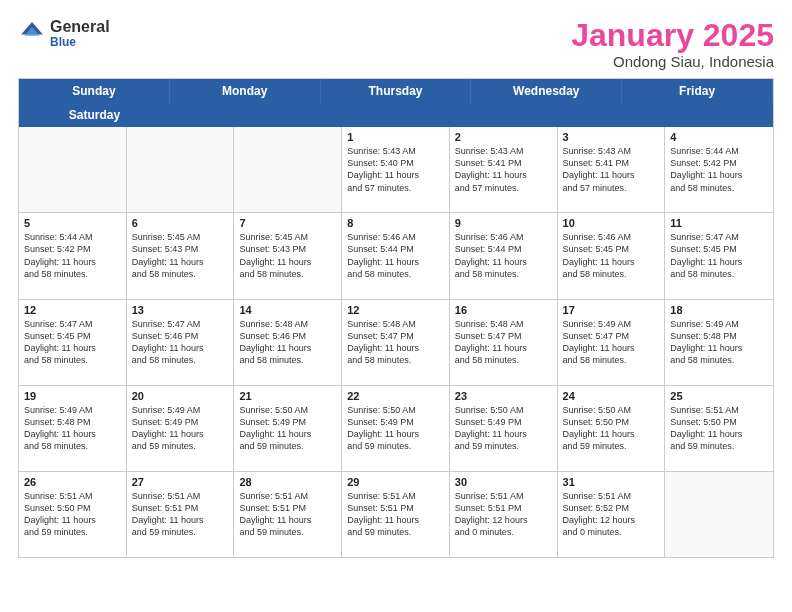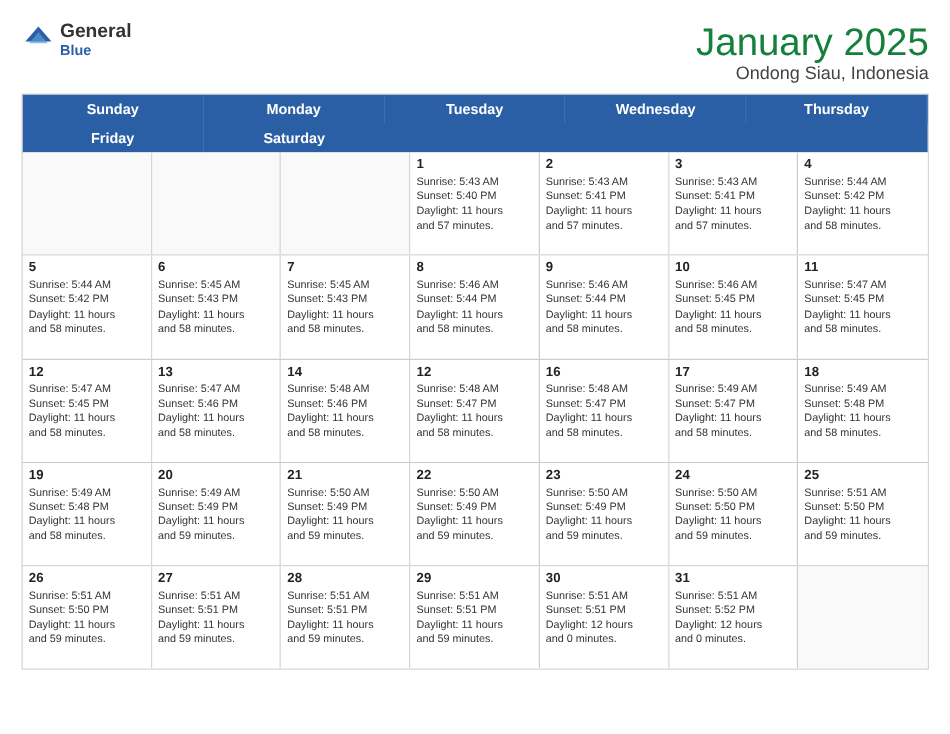--- a/index.html
+++ b/index.html
@@ -45,22 +45,22 @@
     }
     .logo-icon {
       width: 28px;
       height: 28px;
     }
     .title-block {
       text-align: right;
     }
     .cal-title {
       font-size: 32px;
-      font-weight: normal;
-      color: #15803d;
+      font-weight: bold;
+      color: #ec4899;
       line-height: 1.1;
     }
     .cal-subtitle {
       font-size: 15px;
       color: #444;
     }
     .calendar {
       flex: 1;
       display: flex;
       flex-direction: column;
@@ -135,23 +135,22 @@
     <div class="title-block">
       <div class="cal-title">January 2025</div>
       <div class="cal-subtitle">Ondong Siau, Indonesia</div>
     </div>
   </div>
 
   <div class="calendar">
     <div class="cal-header-row">
     <div class="cal-header-cell">Sunday</div>
         <div class="cal-header-cell">Monday</div>
-        <div class="cal-header-cell">Tuesday</div>
+        <div class="cal-header-cell">Thursday</div>
         <div class="cal-header-cell">Wednesday</div>
-        <div class="cal-header-cell">Thursday</div>
         <div class="cal-header-cell">Friday</div>
         <div class="cal-header-cell">Saturday</div>
       </div>
     <div class="cal-body">
     <div class="cal-row">
           <div class="cal-cell empty"></div>
           <div class="cal-cell empty"></div>
           <div class="cal-cell empty"></div>
           <div class="cal-cell">
             <span class="day-num">1</span>

